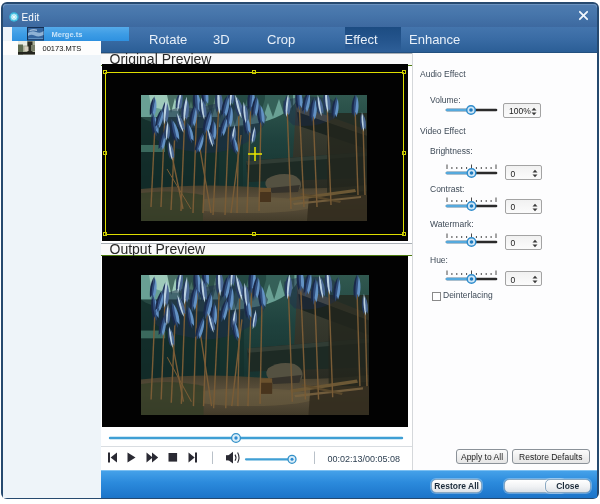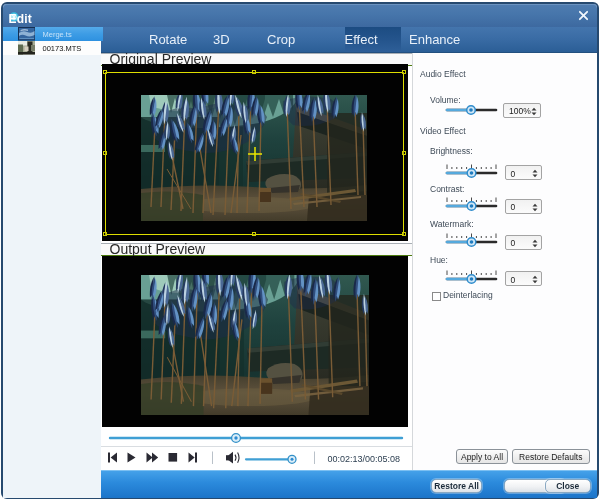--- a/index.html
+++ b/index.html
@@ -5,32 +5,32 @@
   * { margin:0; padding:0; box-sizing:border-box; }
   html,body { width:600px; height:504px; background:#fff; font-family:"Liberation Sans", sans-serif; overflow:hidden; }
   .abs { position:absolute; }
   #win { position:absolute; left:1px; top:2px; width:597.5px; height:497px;
          border-radius:6px; background:#fff; overflow:hidden;
          box-shadow: inset 0 0 0 2px #26496f; }
   
   #title { position:absolute; left:1.5px; top:2px; width:594.5px; height:24px;
            background:linear-gradient(180deg,#4f7cb0 0%,#4776ab 40%,#3c689f 100%);
            box-shadow: inset 0 1px 0 #6b93c0; border-radius:4px 4px 0 0; }
-  #title .txt { position:absolute; left:6px; top:7.5px; font-size:12px; font-weight:bold; color:#fff; letter-spacing:.2px; }
+  #title .txt { position:absolute; left:19px; top:7.5px; font-size:10px; font-weight:normal; color:#fff; letter-spacing:.2px; }
   
   #tabbar { position:absolute; left:100px; top:25px; width:496px; height:26px;
             background:linear-gradient(180deg,#4475ad 0%,#3a6ca5 45%,#2b5e96 100%);
             border-bottom:1px solid #23507f; }
   .tab { position:absolute; top:0; height:25px; line-height:25px; text-align:left;
          color:#e8f0f9; font-size:13px; }
   .tab.active { background:linear-gradient(180deg,#1c4c82 0%,#24548c 50%,#2e5f98 100%); }
   
   #side { position:absolute; left:1.5px; top:24.5px; width:98.5px; height:471px; background:#eef4f9; }
-  .item1 { position:absolute; left:0; top:0px; width:100px; height:14px;
-           background:linear-gradient(180deg,#55abea 0%,#3d9ce5 50%,#2e91e0 100%); }
+  .item1 { position:absolute; left:9px; top:0px; width:117px; height:14px;
+           background:linear-gradient(180deg,#55abea 0%,#3d9ce5 50%,#2e91e0 100%);font-weight:bold; }
   .item2 { position:absolute; left:0; top:14px; width:98.5px; height:14.5px; background:#fdfdfd; }
   .thumb { position:absolute; left:15px; top:0.5px; width:17.5px; height:13.5px; }
   .iname { position:absolute; left:40px; top:3.5px; font-size:7.5px; }
   
   #content { position:absolute; left:100px; top:50.5px; width:311px; height:419.5px; background:#fff; }
   .phead { position:absolute; left:0; width:311px; height:13px; background:#fafafa;
            border-top:1px solid #a8aeb4; border-bottom:1px solid #4d7c0f;
            font-size:14px; color:#2a2a2a; padding-left:8.5px; line-height:11.5px; }
   .blackbox { position:absolute; left:1.3px; width:306px; background:#020202; overflow:hidden; }
   .yh { position:absolute; width:4px; height:4px; border:1px solid #cfcf00; background:rgba(0,0,0,.25); }

